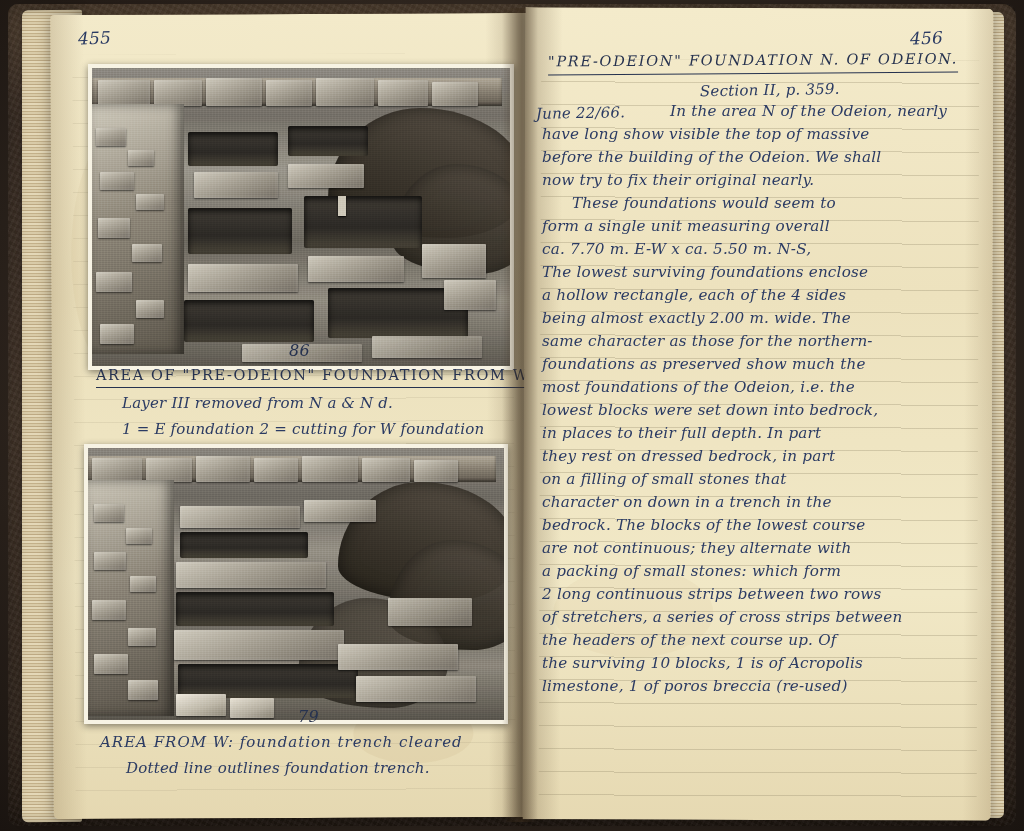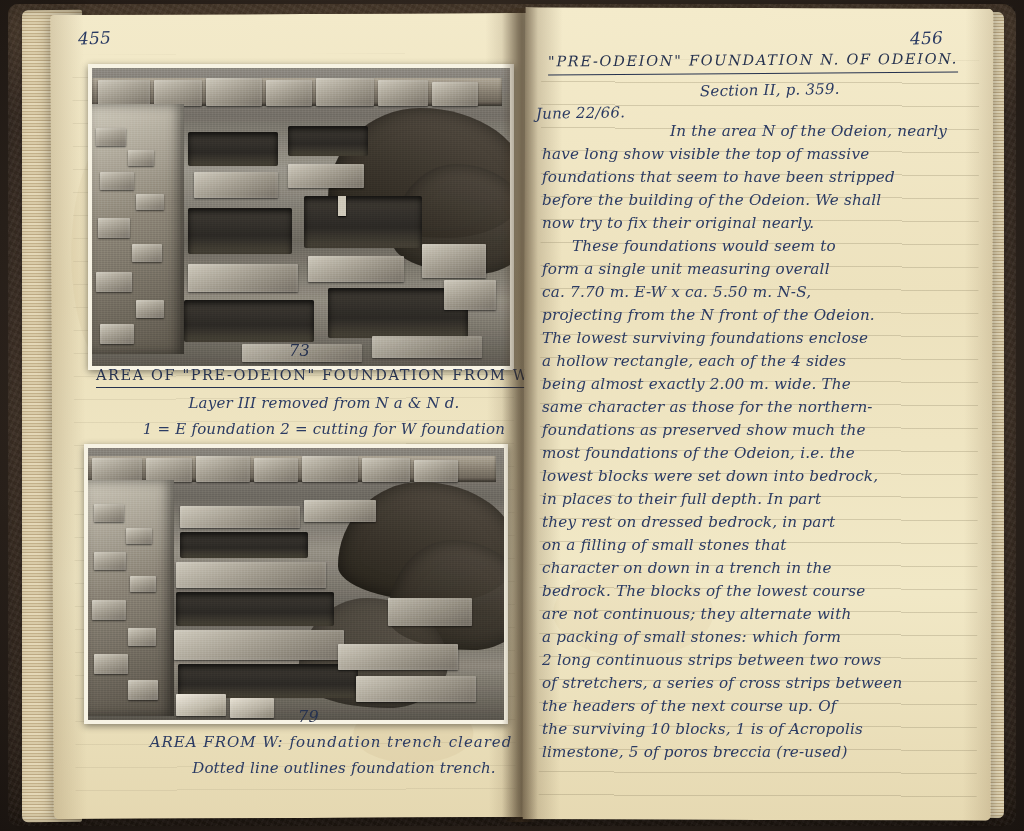--- a/index.html
+++ b/index.html
@@ -224,38 +224,37 @@
     font-style: italic;
     line-height: 1.42;
     letter-spacing: 0.2px;
   }
 
   #left-cap1, #left-cap2 {
     position: absolute;
     width: 430px;
   }
   #left-cap1 { left: 96px; top: 365px; }
-  #left-cap2 { left: 100px; top: 727px; margin-left: 16px; }
+  #left-cap2 { left: 100px; top: 727px; }
 
   .cap-title {
     font-family: "DejaVu Serif", serif;
     font-style: normal;
     font-size: 14.5px;
     letter-spacing: 1.6px;
     color: #26324f;
     border-bottom: 1.5px solid #26324f;
     display: inline-block;
     padding-bottom: 1px;
     white-space: nowrap;
   }
   .cap-line {
     font-size: 15px;
     margin-top: 5px;
     white-space: nowrap;
-    text-align: center;
   }
   .cap-line.indent { margin-left: 26px; }
 
   
   #right-heading {
     position: absolute;
     left: 548px;
     top: 50px;
     font-family: "DejaVu Serif", serif;
     font-size: 14.5px;
@@ -283,21 +282,21 @@
   #right-body {
     position: absolute;
     left: 542px;
     top: 100px;
     width: 442px;
     font-size: 15.2px;
     line-height: 23px;
   }
   #right-body p { margin: 0; }
   #right-body .ln { display: block; white-space: nowrap; }
-  #right-body .ln.i1 { padding-left: 128px; margin-top: 20px; }
+  #right-body .ln.i1 { padding-left: 128px; }
   #right-body .ln.i2 { padding-left: 30px; }
 
   
   .blotch {
     position: absolute;
     border-radius: 50%;
     pointer-events: none;
   }
 </style>
 </head>
@@ -361,21 +360,21 @@
       <div class="stone" style="left:330px;top:176px;width:64px;height:34px;"></div>
       <div class="stone" style="left:352px;top:212px;width:52px;height:30px;"></div>
       <div class="stone" style="left:150px;top:276px;width:120px;height:18px; opacity:0.85;"></div>
       <div class="stone" style="left:280px;top:268px;width:110px;height:22px; opacity:0.85;"></div>
 
       <div style="position:absolute;left:246px;top:128px;width:8px;height:20px;background:#cfc9ba;box-shadow:0 1px 2px #000;"></div>
       <div class="exc-grain"></div>
 
     </div>
   </div>
-  <div class="hand" style="position:absolute;left:289px;top:340px;font-size:16px;color:#26324f;">73</div>
+  <div class="hand" style="position:absolute;left:289px;top:340px;font-size:16px;color:#26324f;">86</div>
 
   <div id="left-cap1">
     <div class="cap-title hand">AREA  OF "PRE-ODEION"  FOUNDATION  FROM  W.</div>
     <div class="cap-line hand indent">Layer III removed from N a &amp; N d.</div>
     <div class="cap-line hand indent">1 = E foundation   2 = cutting for W foundation</div>
   </div>
 
   <div class="photo-frame" style="left:84px; top:444px; width:416px; height:272px;">
     <div class="photo">
       <div class="exc-base" style="background:linear-gradient(180deg,#8a867e 0%,#6f6b63 18%,#959086 38%,#6a665e 60%,#8d887d 80%,#5b574f 100%);"></div>
@@ -438,45 +437,43 @@
   <div id="right-heading" class="hand">"PRE-ODEION"  FOUNDATION  N.  OF  ODEION.</div>
 
   <div id="right-section-ref" class="hand">Section II, p. 359.</div>
 
   <div id="right-date" class="hand">June 22/66.</div>
 
   <div id="right-body" class="hand">
     <p>
       <span class="ln i1">In the area N of the Odeion, nearly</span>
       <span class="ln">have long show visible the top of massive</span>
-      <span class="ln">foundations that seem to have been stripped</span>
       <span class="ln">before the building of the Odeion.  We shall</span>
       <span class="ln">now try to fix their original nearly.</span>
     </p>
     <p>
       <span class="ln i2">These foundations would seem to</span>
       <span class="ln">form a single unit measuring overall</span>
       <span class="ln">ca.  7.70 m. E-W x ca. 5.50 m. N-S,</span>
-      <span class="ln">projecting from the N front of the Odeion.</span>
       <span class="ln">The lowest surviving foundations enclose</span>
       <span class="ln">a hollow rectangle, each of the 4 sides</span>
       <span class="ln">being almost exactly 2.00 m. wide.  The</span>
       <span class="ln">same character as those for the northern-</span>
       <span class="ln">foundations as preserved show much the</span>
       <span class="ln">most foundations of the Odeion, i.e. the</span>
       <span class="ln">lowest blocks were set down into bedrock,</span>
       <span class="ln">in places to their full depth.  In part</span>
       <span class="ln">they rest on dressed bedrock, in part</span>
       <span class="ln">on a filling of small stones that</span>
       <span class="ln">character on down in a trench in the</span>
       <span class="ln">bedrock.  The blocks of the lowest course</span>
       <span class="ln">are not continuous; they alternate with</span>
       <span class="ln">a packing of small stones: which form</span>
       <span class="ln">2 long continuous strips between two rows</span>
       <span class="ln">of stretchers, a series of cross strips between</span>
       <span class="ln">the headers of the next course up.  Of</span>
       <span class="ln">the surviving 10 blocks, 1 is of Acropolis</span>
-      <span class="ln">limestone, 5 of poros breccia (re-used)</span>
+      <span class="ln">limestone, 1 of poros breccia (re-used)</span>
     </p>
   </div>
 
   <div id="gutter"></div>
 </div>
 
 </body></html>

